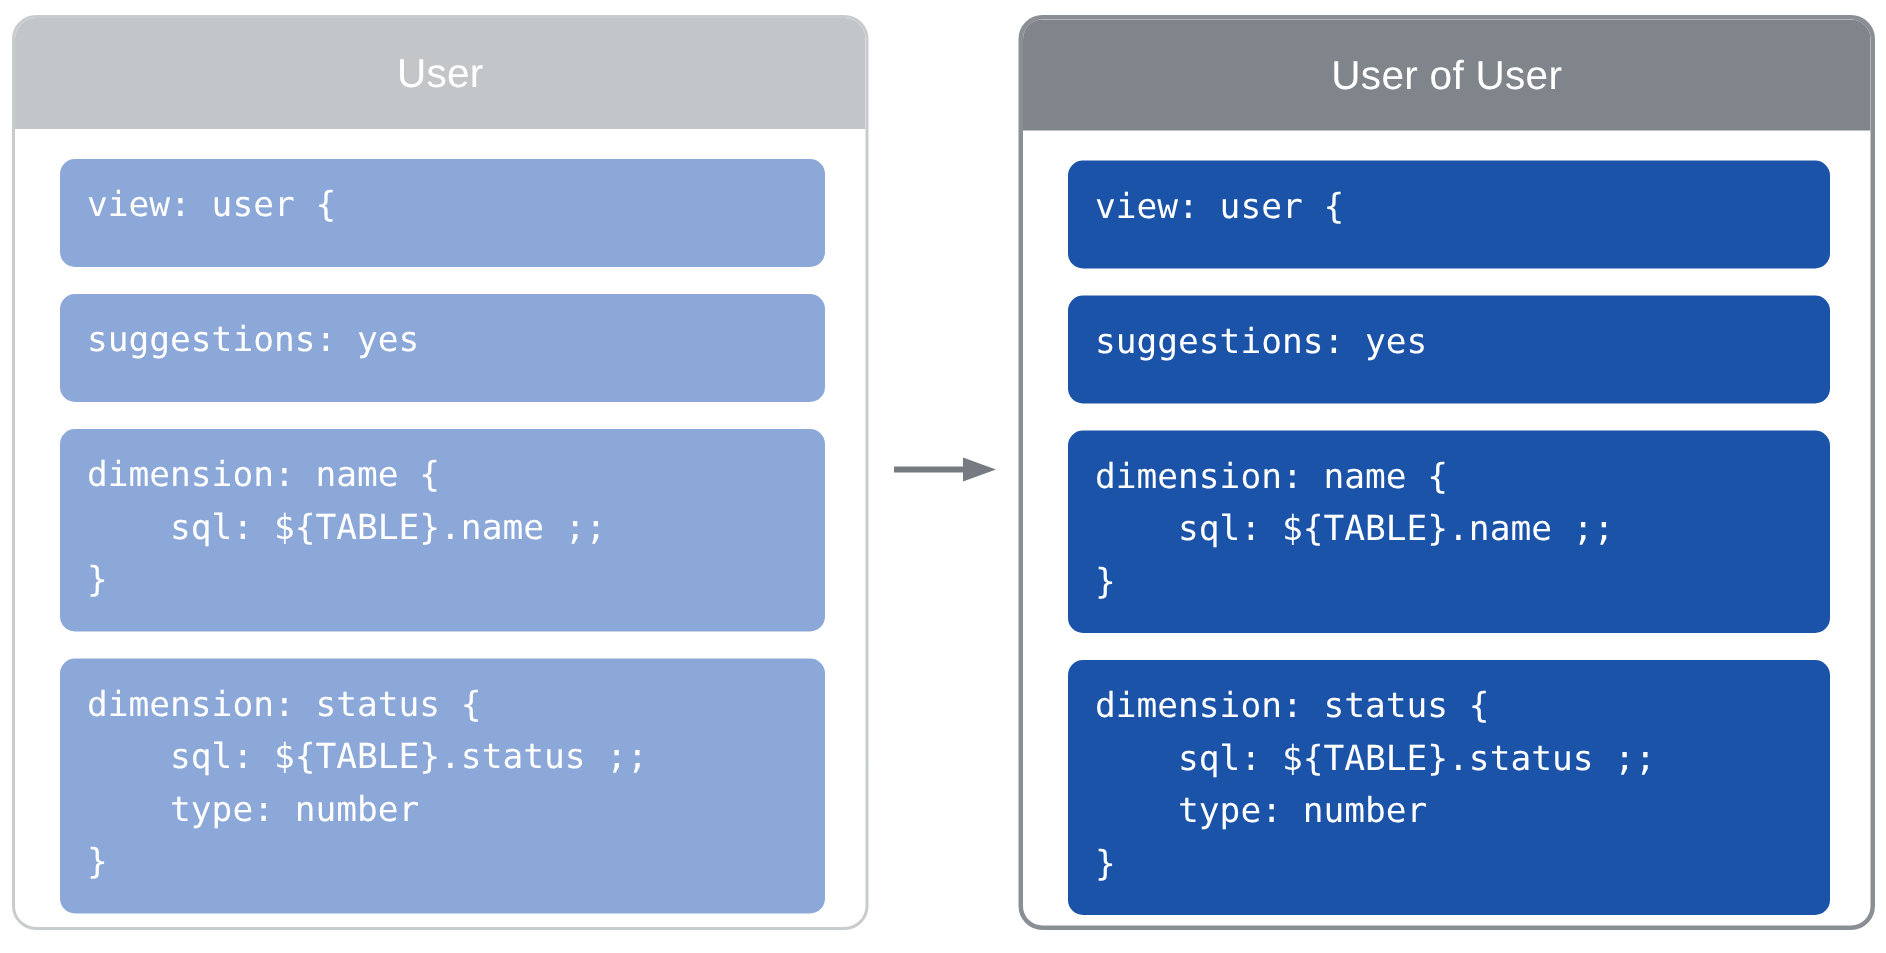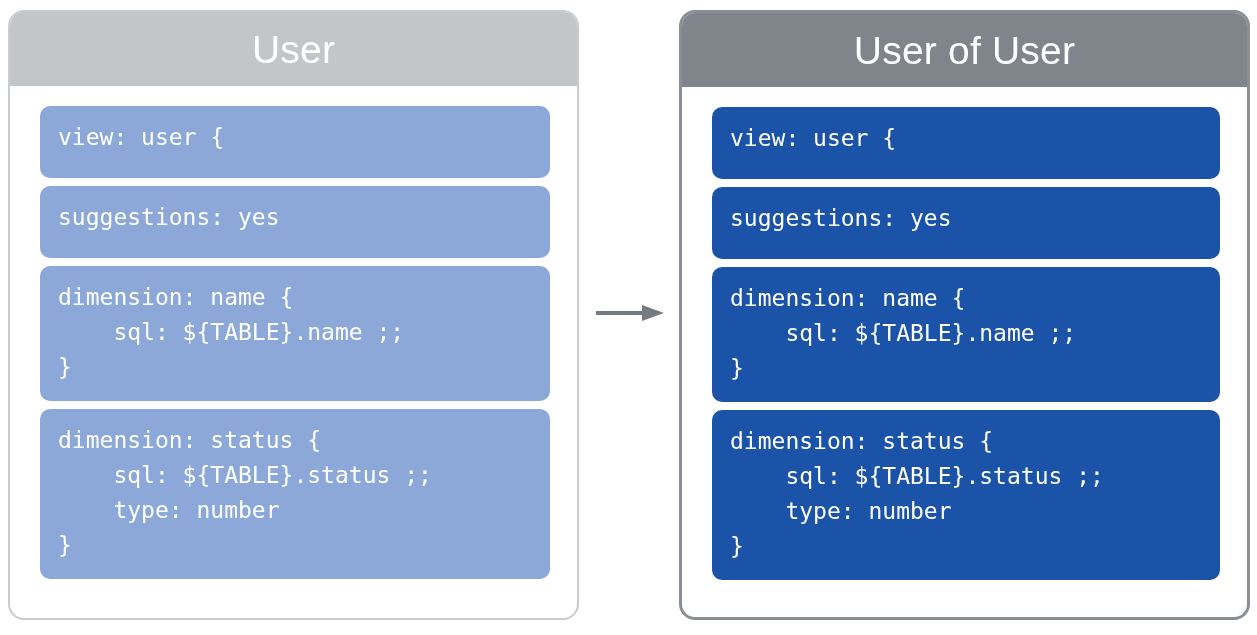--- a/index.html
+++ b/index.html
@@ -52,33 +52,33 @@
     justify-content: center;
   }
   .card--source .card-header {
     background: #c3c6c9;
   }
   .card--copy .card-header {
     background: #80858c;
   }
   .card-title {
     color: #ffffff;
-    font-size: 39px;
+    font-size: 27px;
     font-weight: 400;
     line-height: 1;
     letter-spacing: 0.2px;
     white-space: nowrap;
   }
 
   .card-body {
     box-sizing: border-box;
     padding: 20px 27px 22px 30px;
     display: flex;
     flex-direction: column;
-    gap: 8px;
+    gap: 18px;
   }
 
   
   .code-block {
     box-sizing: border-box;
     border-radius: 10px;
     padding: 14px 18px 16px 18px;
     font-family: "DejaVu Sans Mono", "Liberation Mono", monospace;
     font-size: 23px;
     line-height: 35px;

